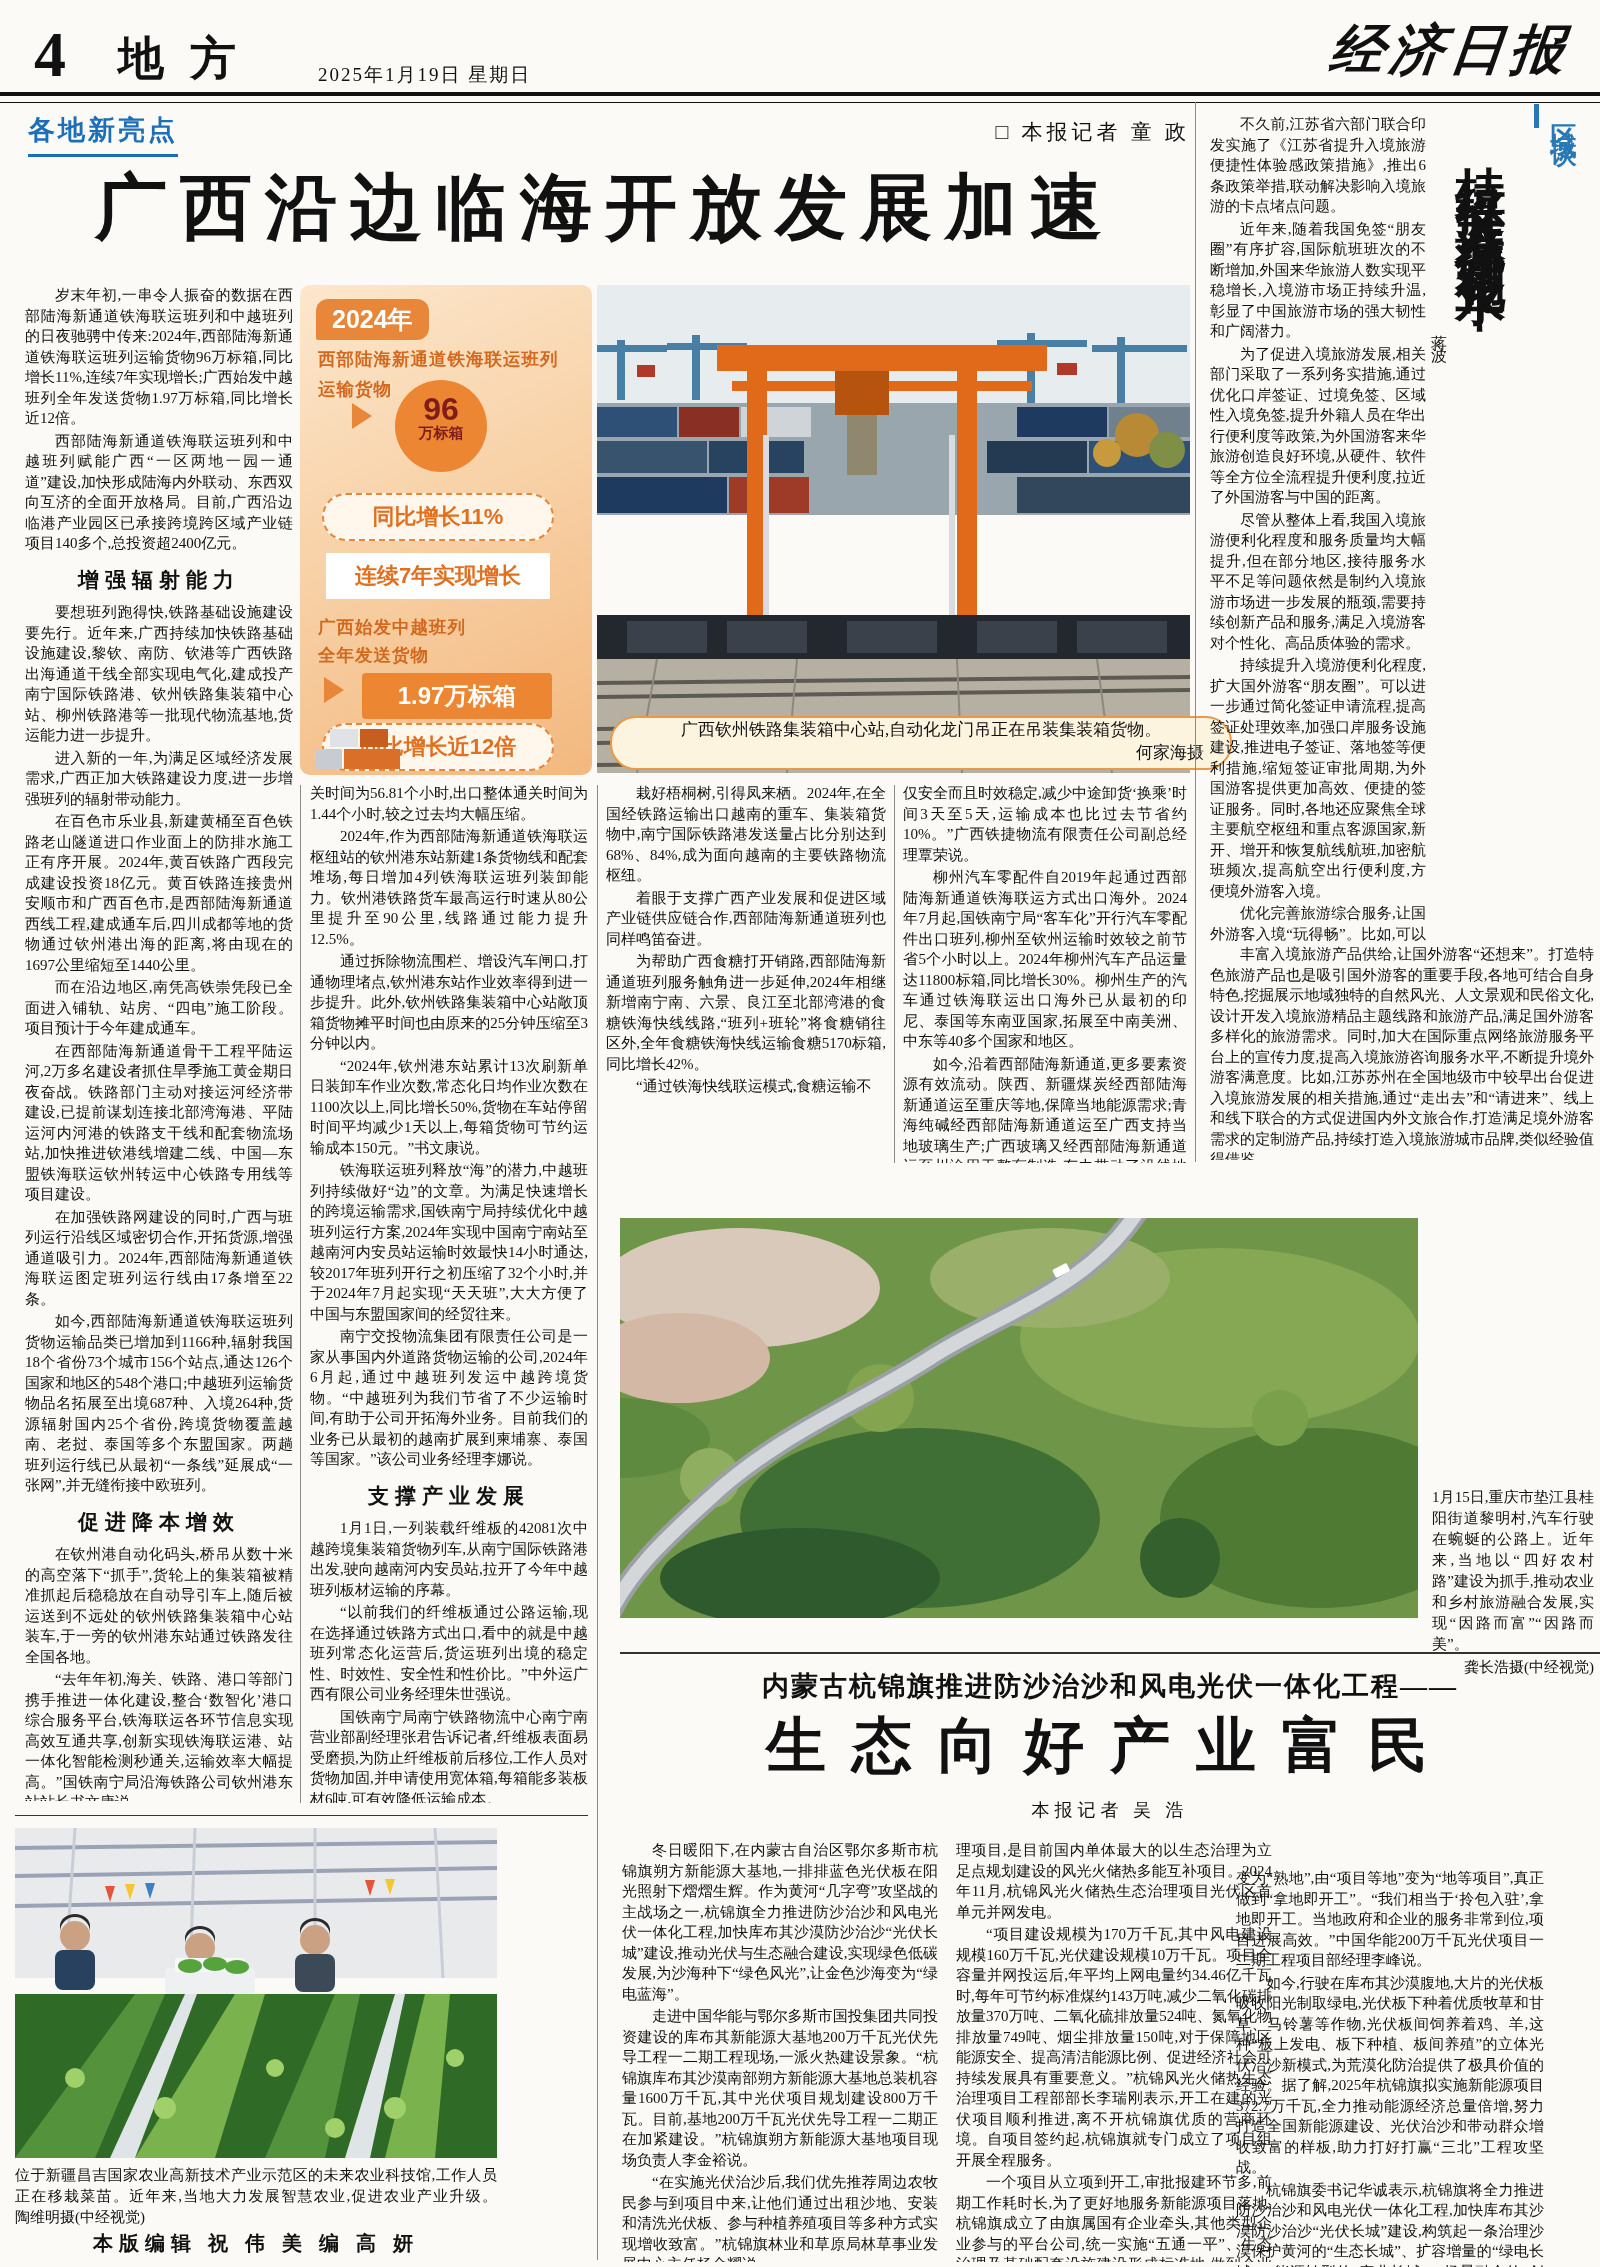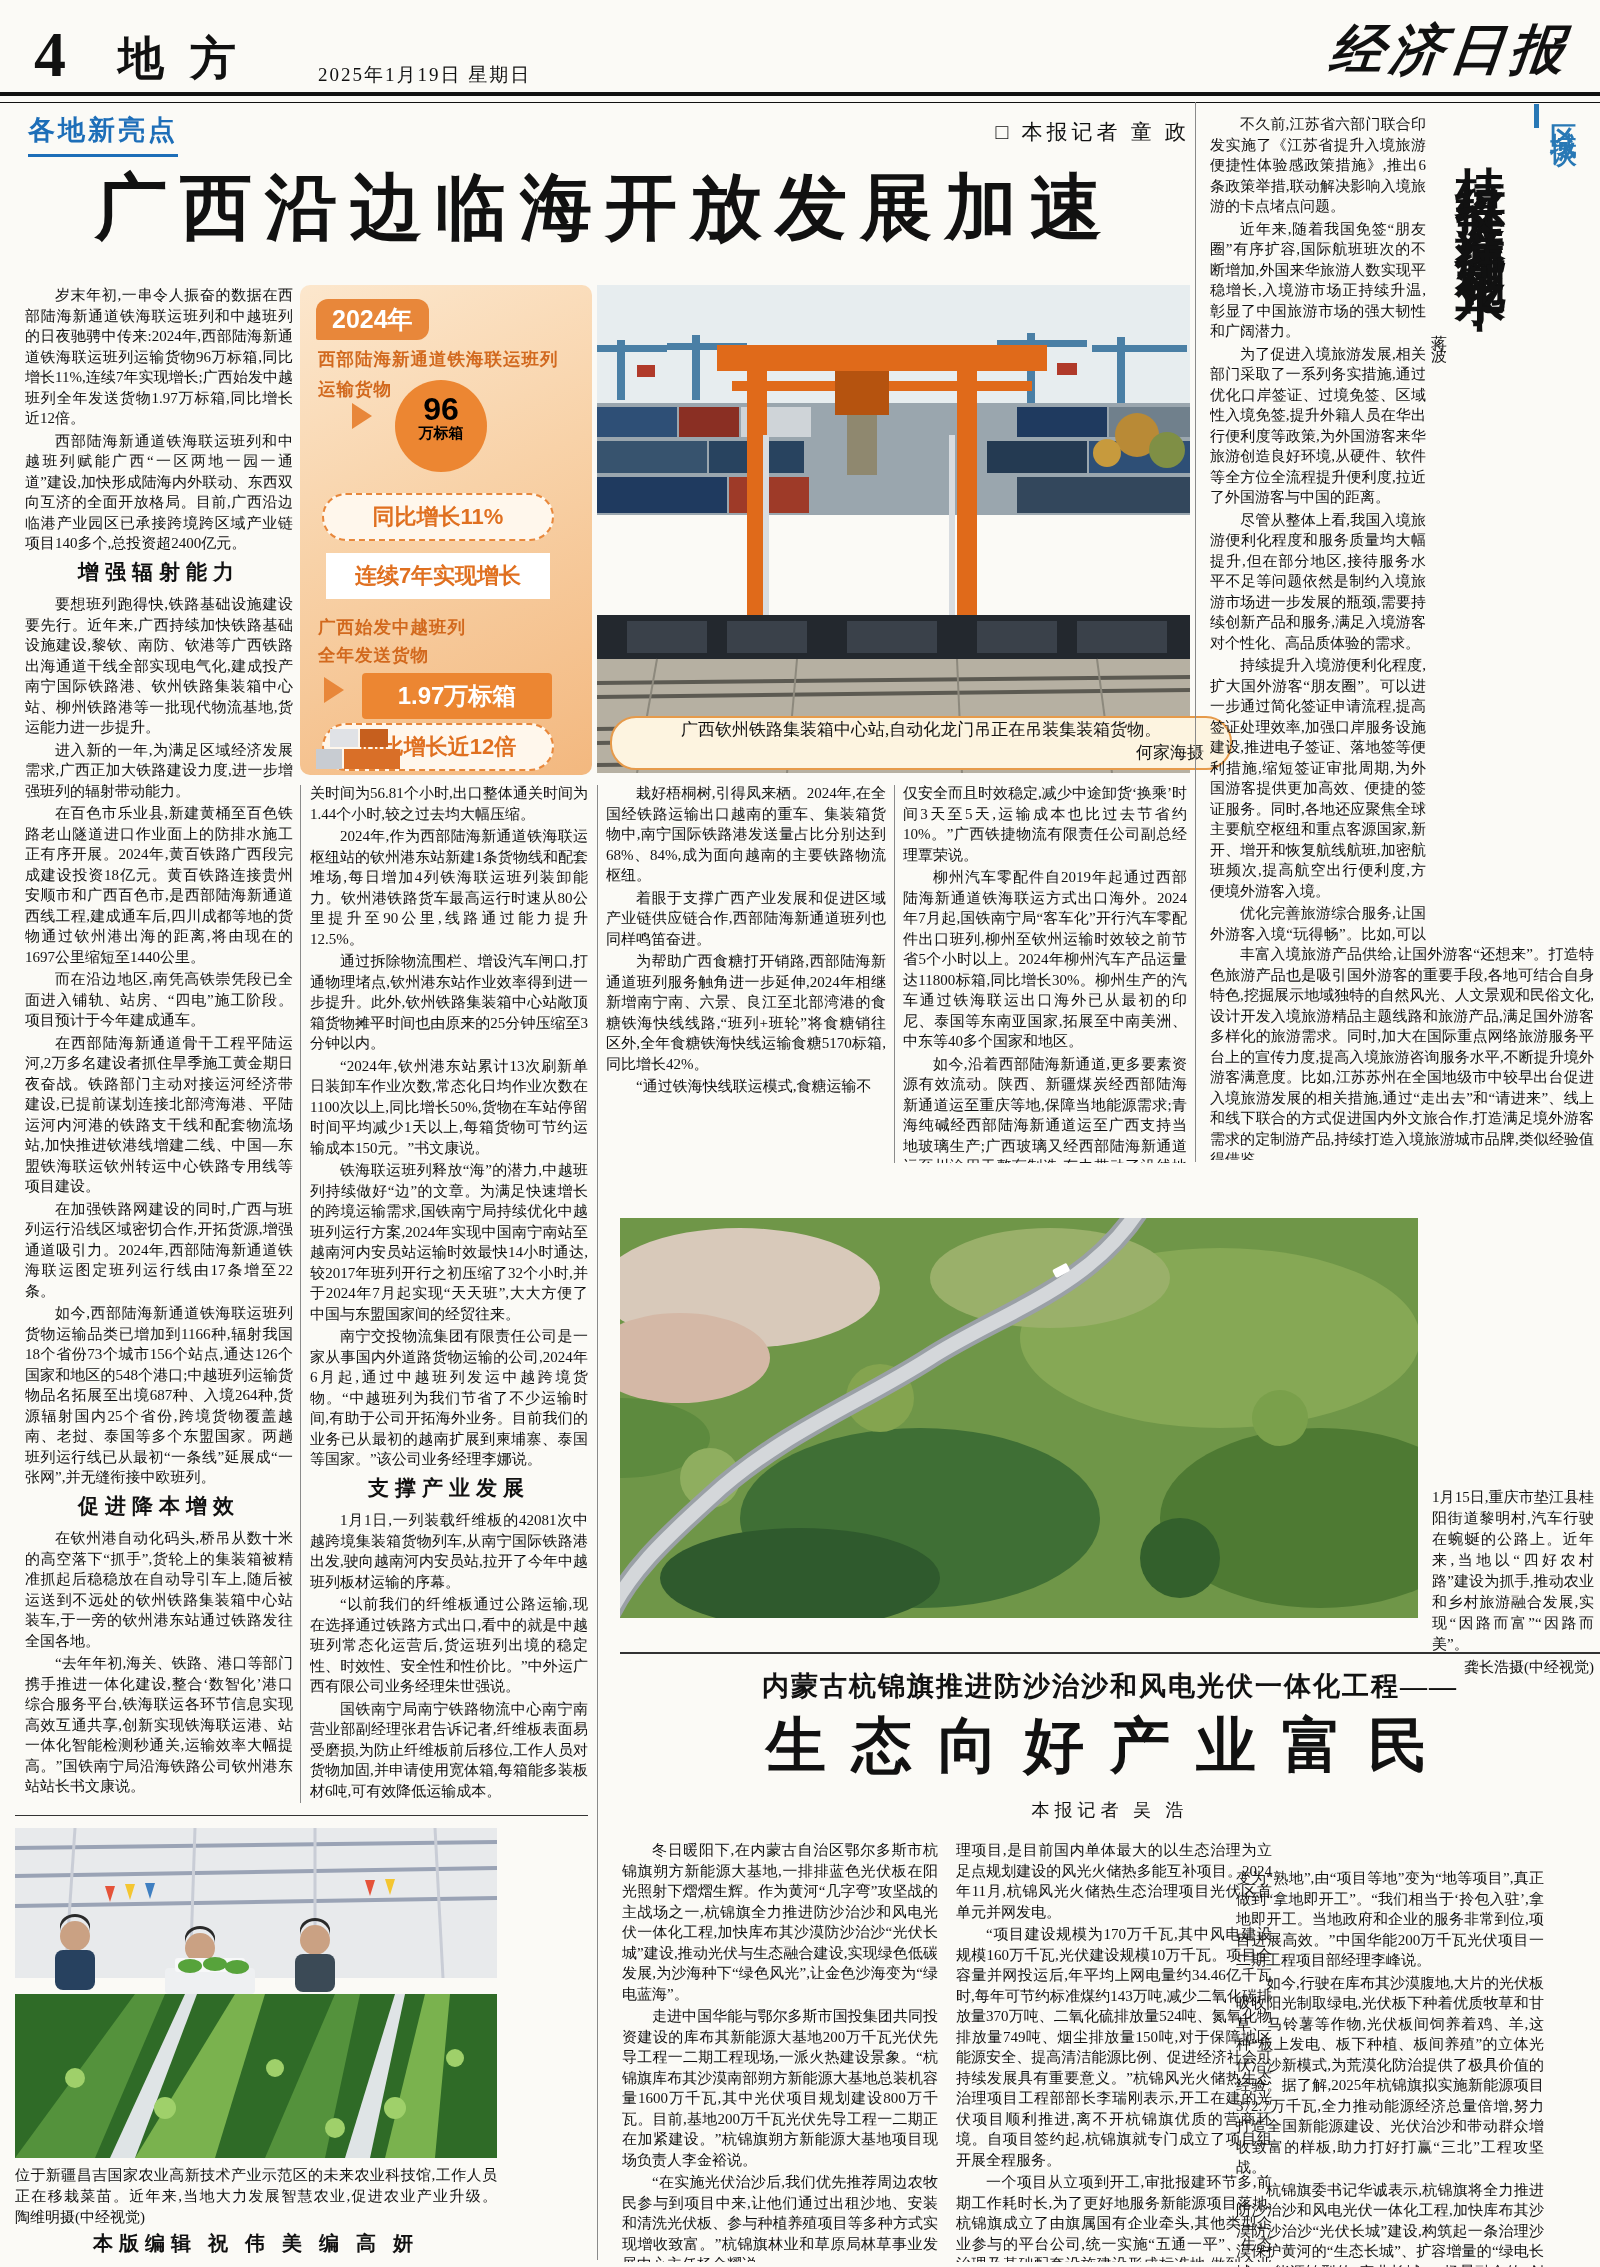--- a/index.html
+++ b/index.html
@@ -19,30 +19,30 @@
   .gx-label{position:absolute;left:28px;top:112px;font-size:27px;font-weight:bold;color:#1d6eb8;
             border-bottom:3px solid #1d6eb8;padding-bottom:6px;letter-spacing:3px;font-family:"Liberation Sans",sans-serif;}
   .gx-byline{position:absolute;left:800px;top:118px;width:390px;text-align:right;font-size:21px;letter-spacing:4px;}
   .gx-headline{position:absolute;left:20px;top:160px;width:1170px;text-align:center;font-size:72px;font-weight:900;
                letter-spacing:13px;font-family:"Liberation Sans",sans-serif;}
   .col{position:absolute;overflow:hidden;font-size:15px;line-height:20.5px;text-align:justify;}
   .seg{margin:0 0 2px 0;}
   .seg-p{text-indent:2em;}
   .seg-c{text-indent:0;}
   .seg-h{text-align:center;text-indent:0;font-weight:bold;font-size:21px;letter-spacing:6px;
-         font-family:"Liberation Sans",sans-serif;margin:8px 0 12px 0;}
+         font-family:"Liberation Sans",sans-serif;margin:16px 0 12px 0;}
   
   .info{position:absolute;left:300px;top:285px;width:292px;height:490px;border-radius:10px;
         background:linear-gradient(155deg,#fce7cd 0%,#f8d2a8 45%,#f3b87f 100%);overflow:hidden;}
   .info-year{position:absolute;left:16px;top:14px;background:#e8873a;color:#fff;font-weight:bold;font-size:25px;
              padding:4px 16px;border-radius:12px 12px 12px 2px;font-family:"Liberation Sans",sans-serif;}
   .info-lab{position:absolute;font-size:17.5px;font-weight:bold;color:#d2691e;letter-spacing:1px;font-family:"Liberation Sans",sans-serif;}
   .info-arrow{position:absolute;width:0;height:0;border-left:20px solid #e8873a;border-top:13px solid transparent;border-bottom:13px solid transparent;}
   .info-circle{position:absolute;left:95px;top:95px;width:92px;height:92px;border-radius:50%;background:#ec8632;
-               color:#000000;text-align:center;font-family:"Liberation Sans",sans-serif;}
+               color:#7f1d1d;text-align:center;font-family:"Liberation Sans",sans-serif;}
   .info-circle .v{display:block;font-size:32px;font-weight:900;margin-top:14px;line-height:30px;}
   .info-circle .u{display:block;font-size:15px;font-weight:bold;}
   .info-oval{position:absolute;left:22px;width:228px;background:#fff7ec;border:2px dashed #e8873a;border-radius:26px;
              text-align:center;font-size:22px;font-weight:900;color:#e07020;padding:7px 0;font-family:"Liberation Sans",sans-serif;}
   .info-box{position:absolute;left:26px;width:224px;background:#ffffff;text-align:center;font-size:22px;font-weight:900;
             color:#e07020;padding:8px 0;font-family:"Liberation Sans",sans-serif;}
   .info-pill{position:absolute;left:62px;width:190px;background:#ec8632;border-radius:4px;text-align:center;
              font-size:24px;font-weight:900;color:#fff;padding:7px 0;font-family:"Liberation Sans",sans-serif;}
   
   .photo{position:absolute;overflow:hidden;}

